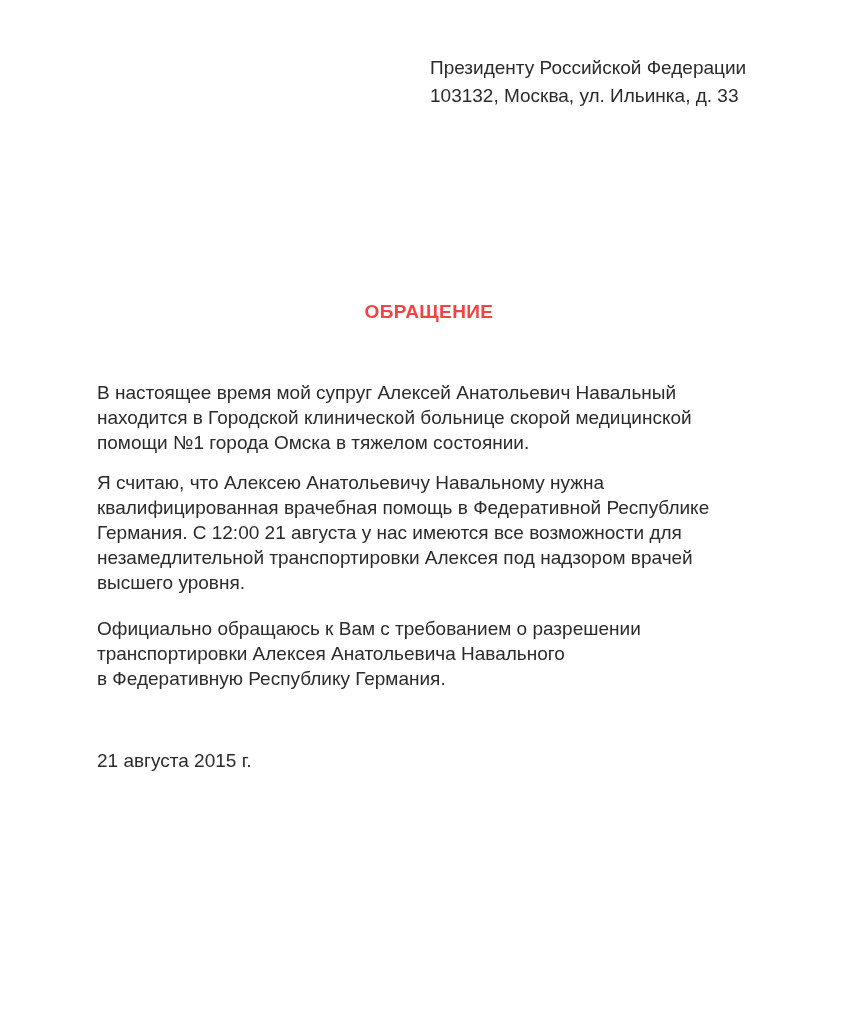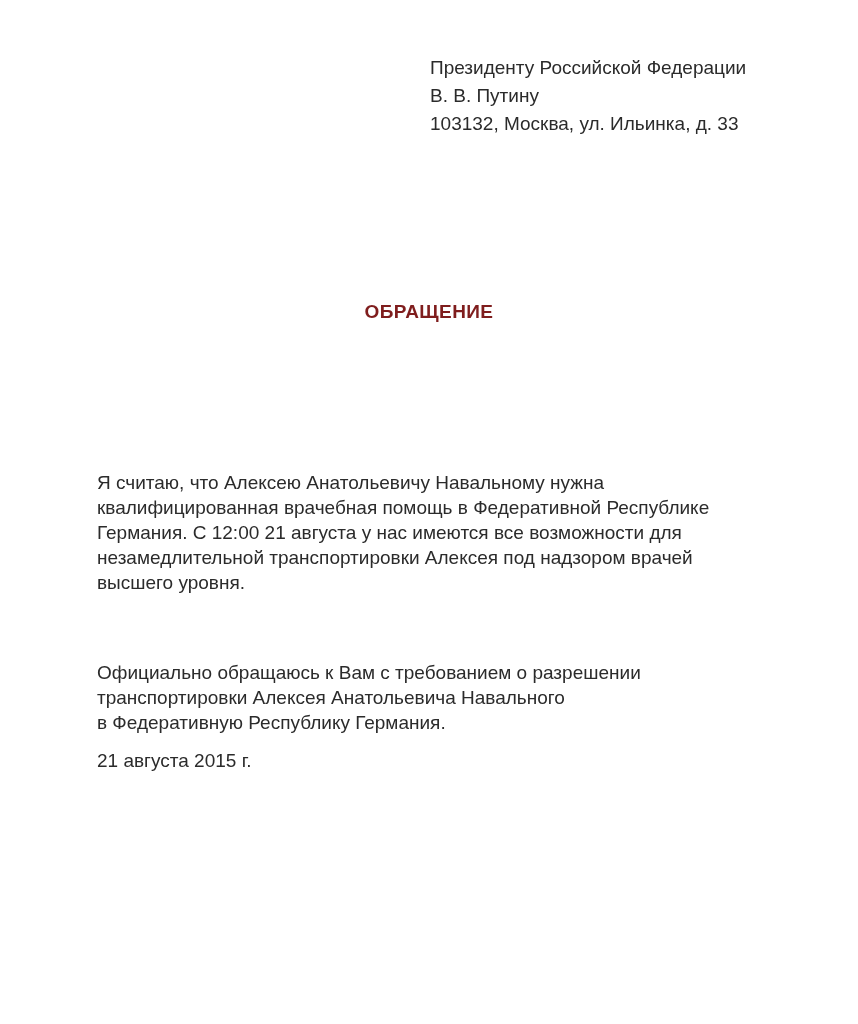--- a/index.html
+++ b/index.html
@@ -33,33 +33,33 @@
   }
   .doc-title{
     position:absolute;
     left:0;
     right:0;
     top:301px;
     text-align:center;
     font-size:19px;
     font-weight:bold;
     letter-spacing:0.4px;
-    color:#7f1d1d;
+    color:#ef4444;
   }
   .para{
     position:absolute;
     left:97px;
     width:700px;
     font-size:19px;
     line-height:25px;
     white-space:pre-line;
   }
   .para-1{ top:380px; }
   .para-2{ top:470px; }
-  .para-3{ top:616px;margin-top:44px; }
+  .para-3{ top:616px; }
   .date-line{
     position:absolute;
     left:97px;
     top:748px;
     font-size:19px;
     line-height:25px;
   }
   .signer-name{
     position:absolute;
     left:97px;
@@ -82,26 +82,28 @@
     opacity:0.92;
   }
 </style>
 </head>
 <body>
 
 <div class="page">
 
   <div class="recipient">
     <div>Президенту Российской Федерации</div>
-    <div>В. В. Путину</div>
     <div>103132, Москва, ул. Ильинка, д. 33</div>
   </div>
 
   <div class="doc-title">ОБРАЩЕНИЕ</div>
 
+  <div class="para para-1">В настоящее время мой супруг Алексей Анатольевич Навальный
+находится в Городской клинической больнице скорой медицинской
+помощи №1 города Омска в тяжелом состоянии.</div>
   <div class="para para-2">Я считаю, что Алексею Анатольевичу Навальному нужна
 квалифицированная врачебная помощь в Федеративной Республике
 Германия. С 12:00 21 августа у нас имеются все возможности для
 незамедлительной транспортировки Алексея под надзором врачей
 высшего уровня.</div>
   <div class="para para-3">Официально обращаюсь к Вам с требованием о разрешении
 транспортировки Алексея Анатольевича Навального
 в Федеративную Республику Германия.</div>
 
   <div class="date-line">21 августа 2015 г.</div>

